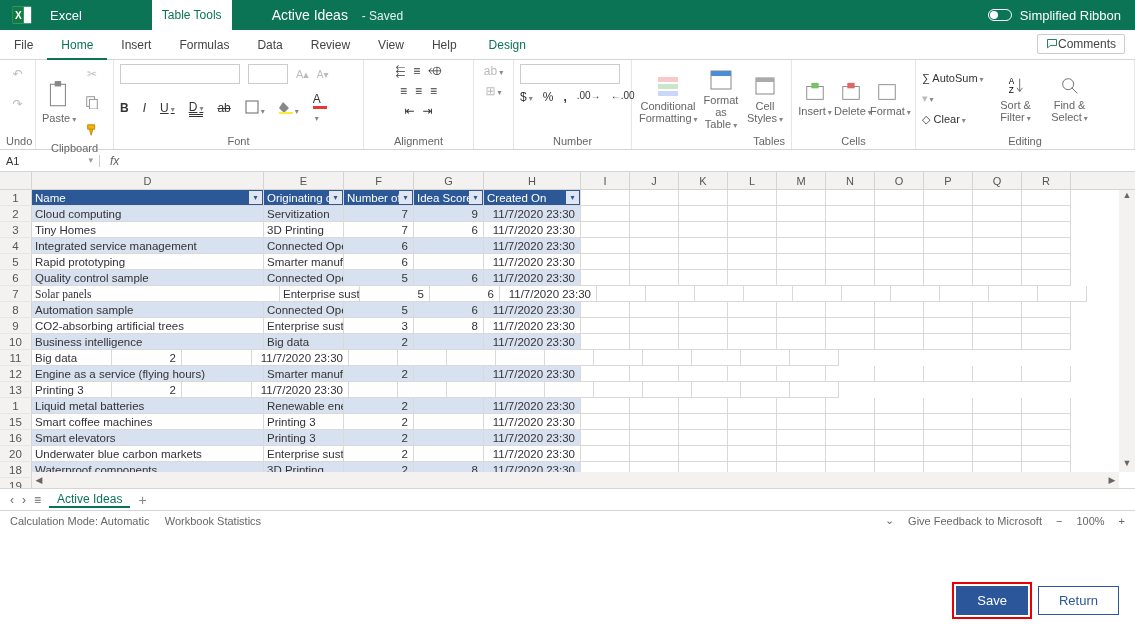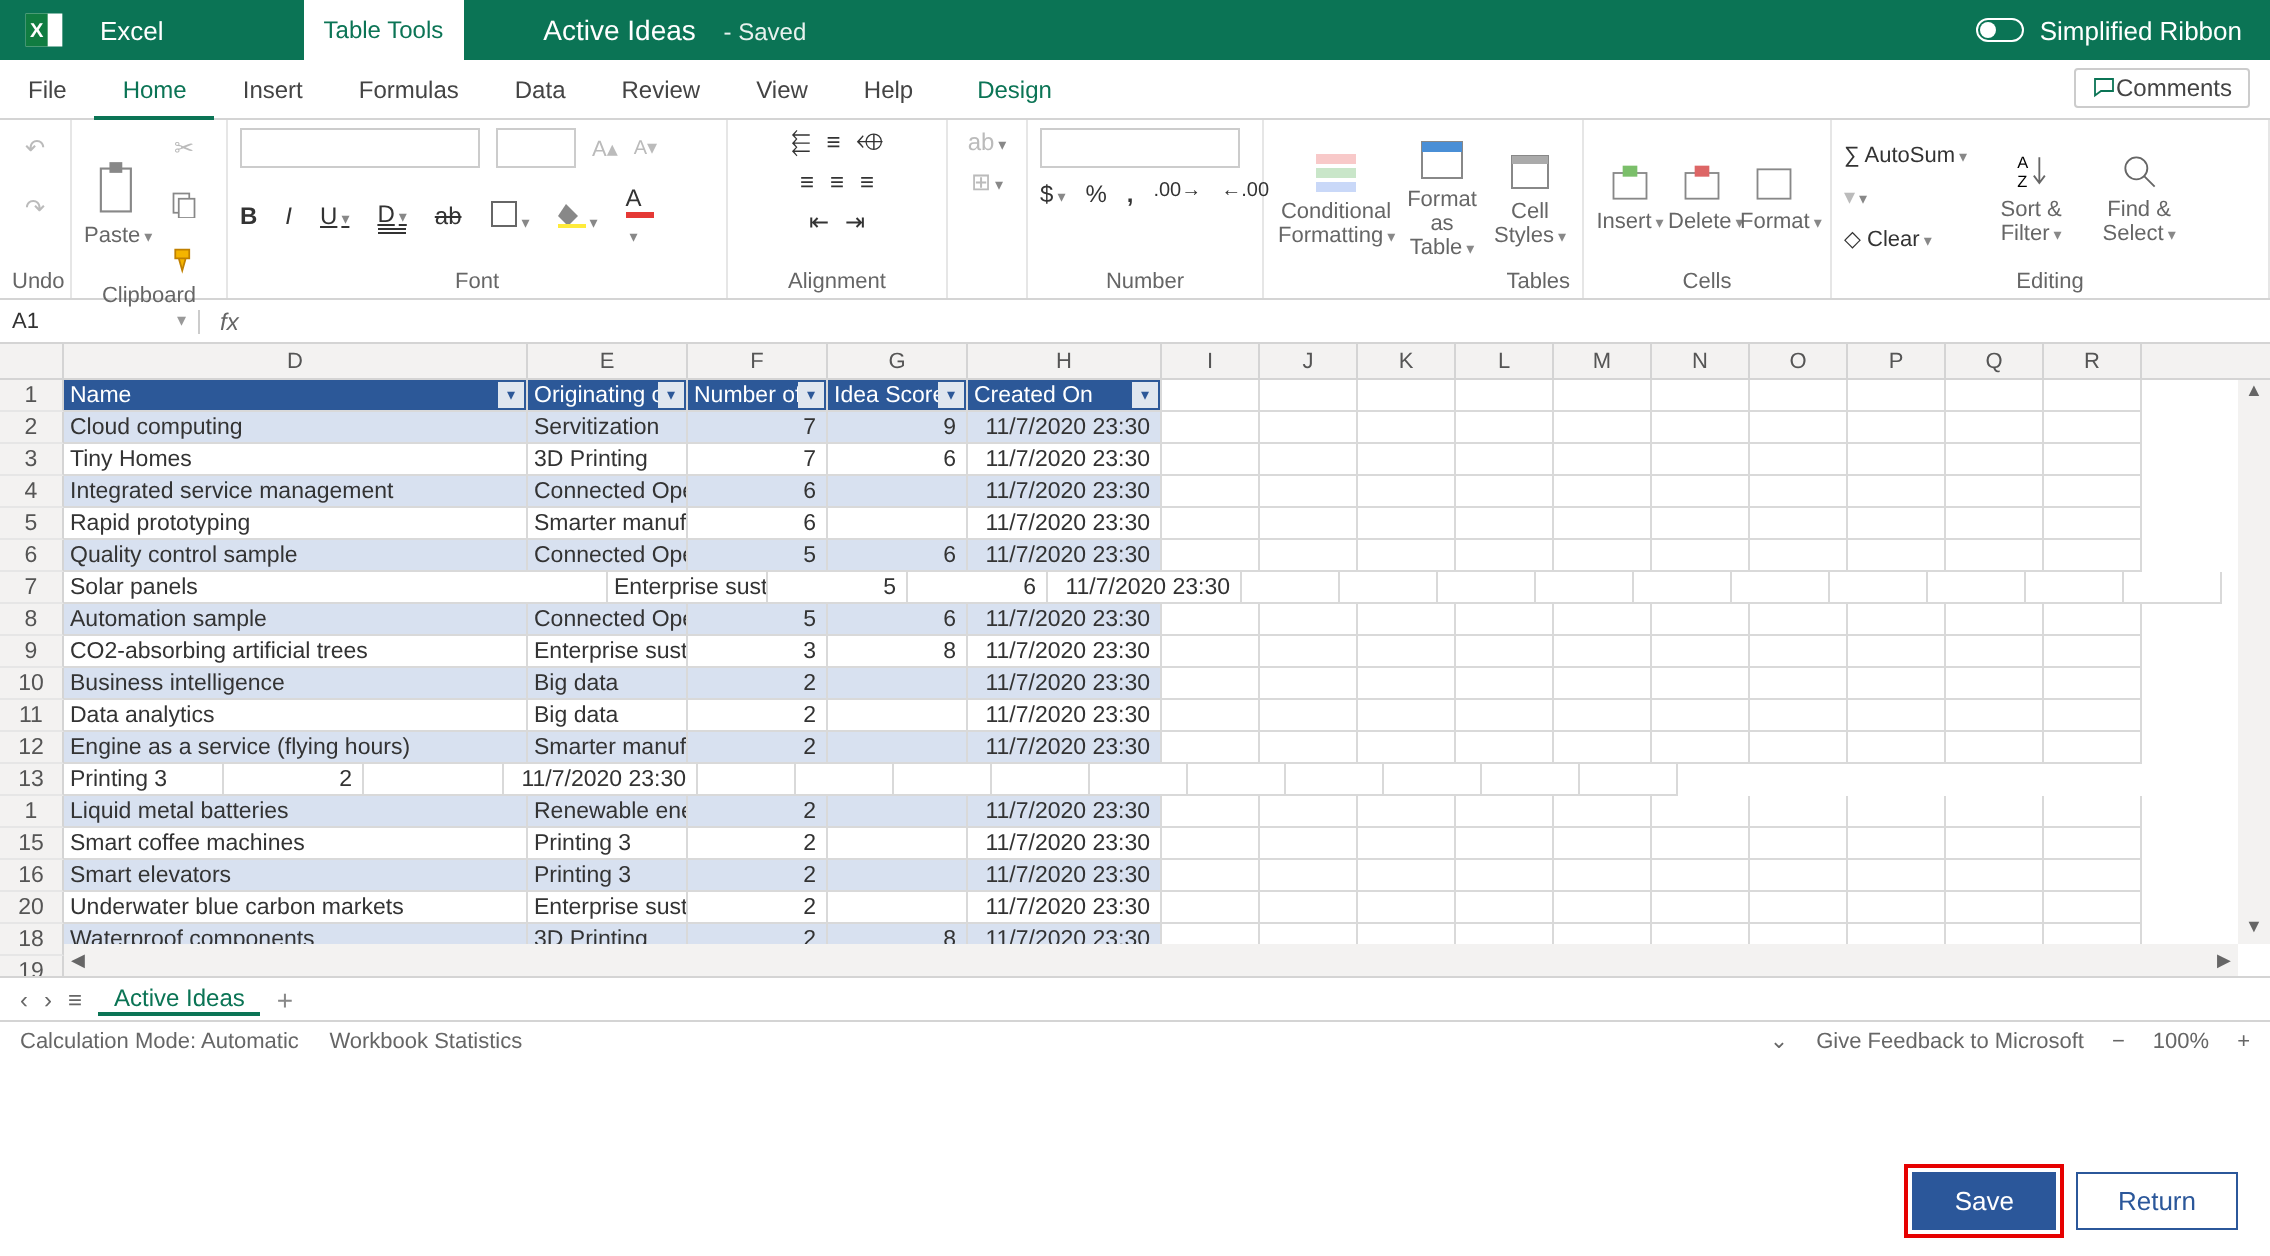--- a/index.html
+++ b/index.html
@@ -408,21 +408,21 @@
         <div class="cell" style="width: 49px;"></div>
         <div class="cell" style="width: 49px;"></div>
         <div class="cell" style="width: 49px;"></div>
         <div class="cell" style="width: 49px;"></div>
         <div class="cell" style="width: 49px;"></div>
         <div class="cell" style="width: 49px;"></div>
         <div class="cell" style="width: 49px;"></div>
       </div>
       <div class="row">
         <div class="rowhead">7</div>
-        <div class="cell band1" style="width: 272px;">Solar panels</div>
+        <div class="cell band1" style="width: 248px; font-family: Liberation Serif, serif;">Solar panels</div>
         <div class="cell band1" style="width: 80px;">Enterprise susta</div>
         <div class="cell band1 num" style="width: 70px;">5</div>
         <div class="cell band1 num" style="width: 70px;">6</div>
         <div class="cell band1 num" style="width: 97px;">11/7/2020 23:30</div>
         <div class="cell" style="width: 49px;"></div>
         <div class="cell" style="width: 49px;"></div>
         <div class="cell" style="width: 49px;"></div>
         <div class="cell" style="width: 49px;"></div>
         <div class="cell" style="width: 49px;"></div>
         <div class="cell" style="width: 49px;"></div>
@@ -480,21 +480,20 @@
         <div class="cell" style="width: 49px;"></div>
         <div class="cell" style="width: 49px;"></div>
         <div class="cell" style="width: 49px;"></div>
         <div class="cell" style="width: 49px;"></div>
         <div class="cell" style="width: 49px;"></div>
         <div class="cell" style="width: 49px;"></div>
         <div class="cell" style="width: 49px;"></div>
       </div>
       <div class="row">
         <div class="rowhead">11</div>
-        <div class="cell band1" style="width: 232px;">Data analytics</div>
         <div class="cell band1" style="width: 80px;">Big data</div>
         <div class="cell band1 num" style="width: 70px;">2</div>
         <div class="cell band1 num" style="width: 70px;"></div>
         <div class="cell band1 num" style="width: 97px;">11/7/2020 23:30</div>
         <div class="cell" style="width: 49px;"></div>
         <div class="cell" style="width: 49px;"></div>
         <div class="cell" style="width: 49px;"></div>
         <div class="cell" style="width: 49px;"></div>
         <div class="cell" style="width: 49px;"></div>
         <div class="cell" style="width: 49px;"></div>

